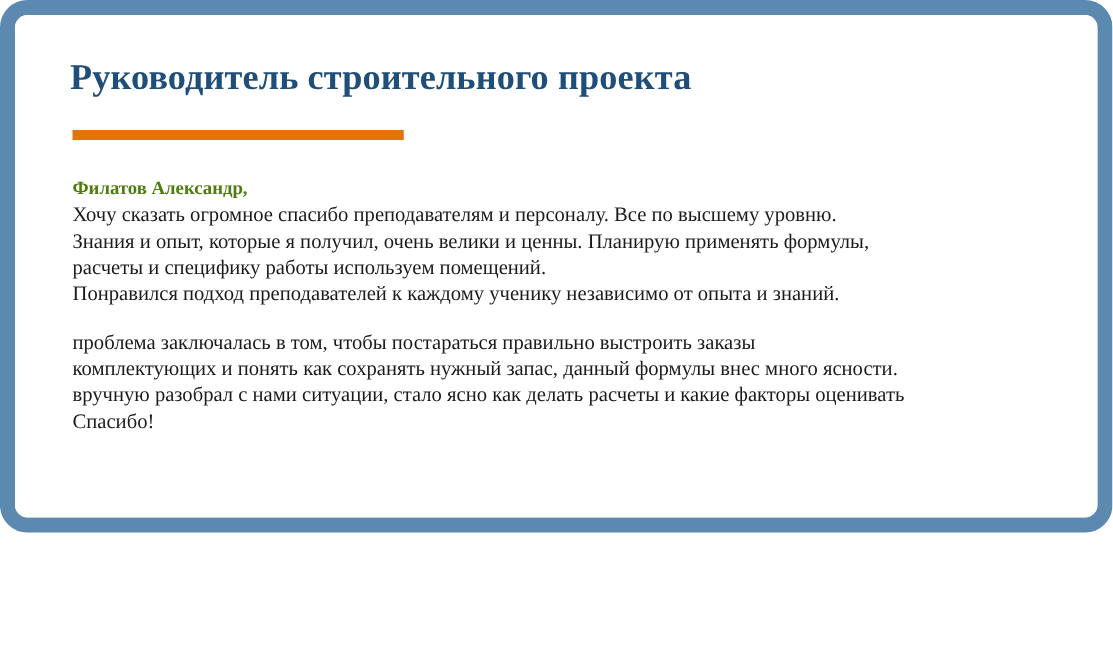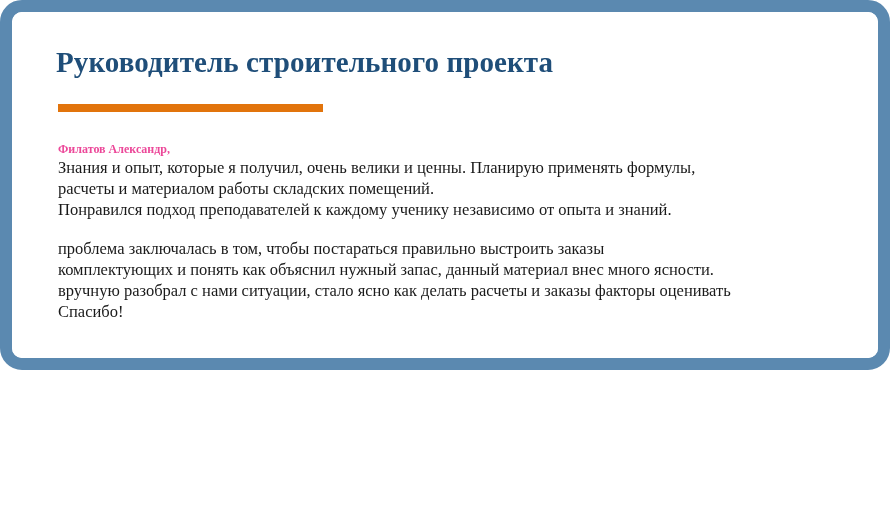--- a/index.html
+++ b/index.html
@@ -10,21 +10,21 @@
   body {
     width: 890px;
     height: 518px;
     overflow: hidden;
     font-family: "Liberation Serif", serif;
   }
 
   .slide {
     position: relative;
     width: 890px;
-    height: 370px;
+    height: 426px;
     box-sizing: border-box;
     background: #ffffff;
     border: 12px solid #5b89b0;
     border-radius: 22px;
     overflow: hidden;
   }
 
   .slide-inner {
     position: absolute;
     left: 0;
@@ -67,22 +67,22 @@
     margin-bottom: 18px;
   }
 
   .testimonial:last-child {
     margin-bottom: 0;
   }
 
   .author {
     font-family: "Liberation Serif", serif;
     font-weight: bold;
-    font-size: 12px;
-    color: #ec4899;
+    font-size: 15px;
+    color: #4d7c0f;
     line-height: 1.28;
     margin: 0 0 1px 0;
   }
 
   .quote {
     font-family: "Liberation Serif", serif;
     font-size: 16.5px;
     color: #1a1a1a;
     line-height: 1.27;
     margin: 0;
@@ -101,30 +101,31 @@
 
     <div class="title">Руководитель строительного проекта</div>
 
     <div class="accent-bar"></div>
 
     <div class="body-area">
 
       <div class="testimonial">
         <p class="author">Филатов Александр,</p>
         <p class="quote">
+          <span class="line">Хочу сказать огромное спасибо преподавателям и персоналу. Все по высшему уровню.</span>
           <span class="line">Знания и опыт, которые я получил, очень велики и ценны. Планирую применять формулы,</span>
-          <span class="line">расчеты и материалом работы складских помещений.</span>
+          <span class="line">расчеты и специфику работы используем помещений.</span>
           <span class="line">Понравился подход преподавателей к каждому ученику независимо от опыта и знаний.</span>
         </p>
       </div>
 
       <div class="testimonial">
         <p class="quote">
           <span class="line">проблема заключалась в том, чтобы постараться правильно выстроить заказы</span>
-          <span class="line">комплектующих и понять как объяснил нужный запас, данный материал внес много ясности.</span>
-          <span class="line">вручную разобрал с нами ситуации, стало ясно как делать расчеты и заказы факторы оценивать</span>
+          <span class="line">комплектующих и понять как сохранять нужный запас, данный формулы внес много ясности.</span>
+          <span class="line">вручную разобрал с нами ситуации, стало ясно как делать расчеты и какие факторы оценивать</span>
           <span class="line">Спасибо!</span>
         </p>
       </div>
 
     </div>
   </div>
 </div>
 
 </body></html>

